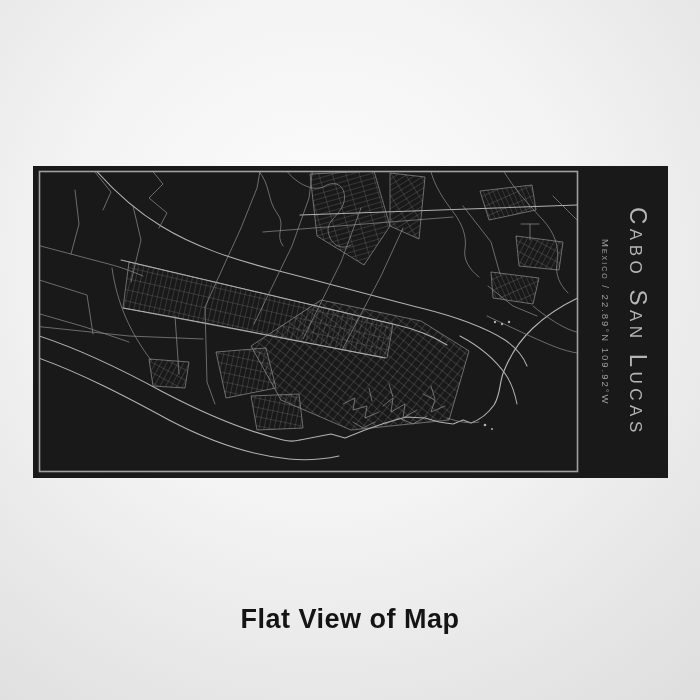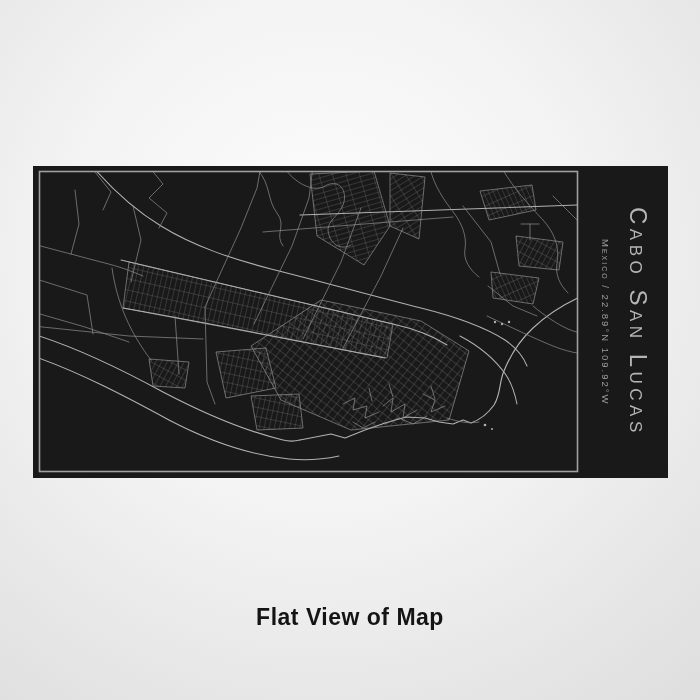--- a/index.html
+++ b/index.html
@@ -24,21 +24,21 @@
     font-size:9.5px;letter-spacing:2px;font-variant:small-caps;
     color:var(--subtitle-color,#9b9b9b);white-space:nowrap;
   }
   .engraving-title{
     writing-mode:vertical-rl;
     font-size:24px;letter-spacing:4.5px;font-variant:small-caps;font-weight:400;
     color:var(--title-color,#b5b5b5);white-space:nowrap;
   }
   .caption{
     position:absolute;left:0;right:0;top:604px;text-align:center;
-    font-size:23px;font-weight:700;letter-spacing:.5px;
+    font-size:27px;font-weight:700;letter-spacing:.5px;
     color:var(--caption-color,#141414);
   }
   
   .frame-line{fill:none;stroke:var(--frame,#a0a0a0);stroke-width:1.6;}
   .road-major{fill:none;stroke:var(--line-strong,#b0b0b0);stroke-width:1.05;stroke-linecap:round;stroke-linejoin:round;}
   .road-minor{fill:none;stroke:var(--line,#8f8f8f);stroke-width:.7;stroke-linecap:round;stroke-linejoin:round;}
   .coast{fill:none;stroke:var(--line-strong,#b0b0b0);stroke-width:1.15;stroke-linecap:round;stroke-linejoin:round;}
   .islet{fill:var(--line-strong,#b0b0b0);stroke:none;}
   .grid-line{stroke:var(--line,#8f8f8f);stroke-width:.55;}
   .grid-patch{stroke:var(--line,#8f8f8f);stroke-width:.7;fill-opacity:.9;}

